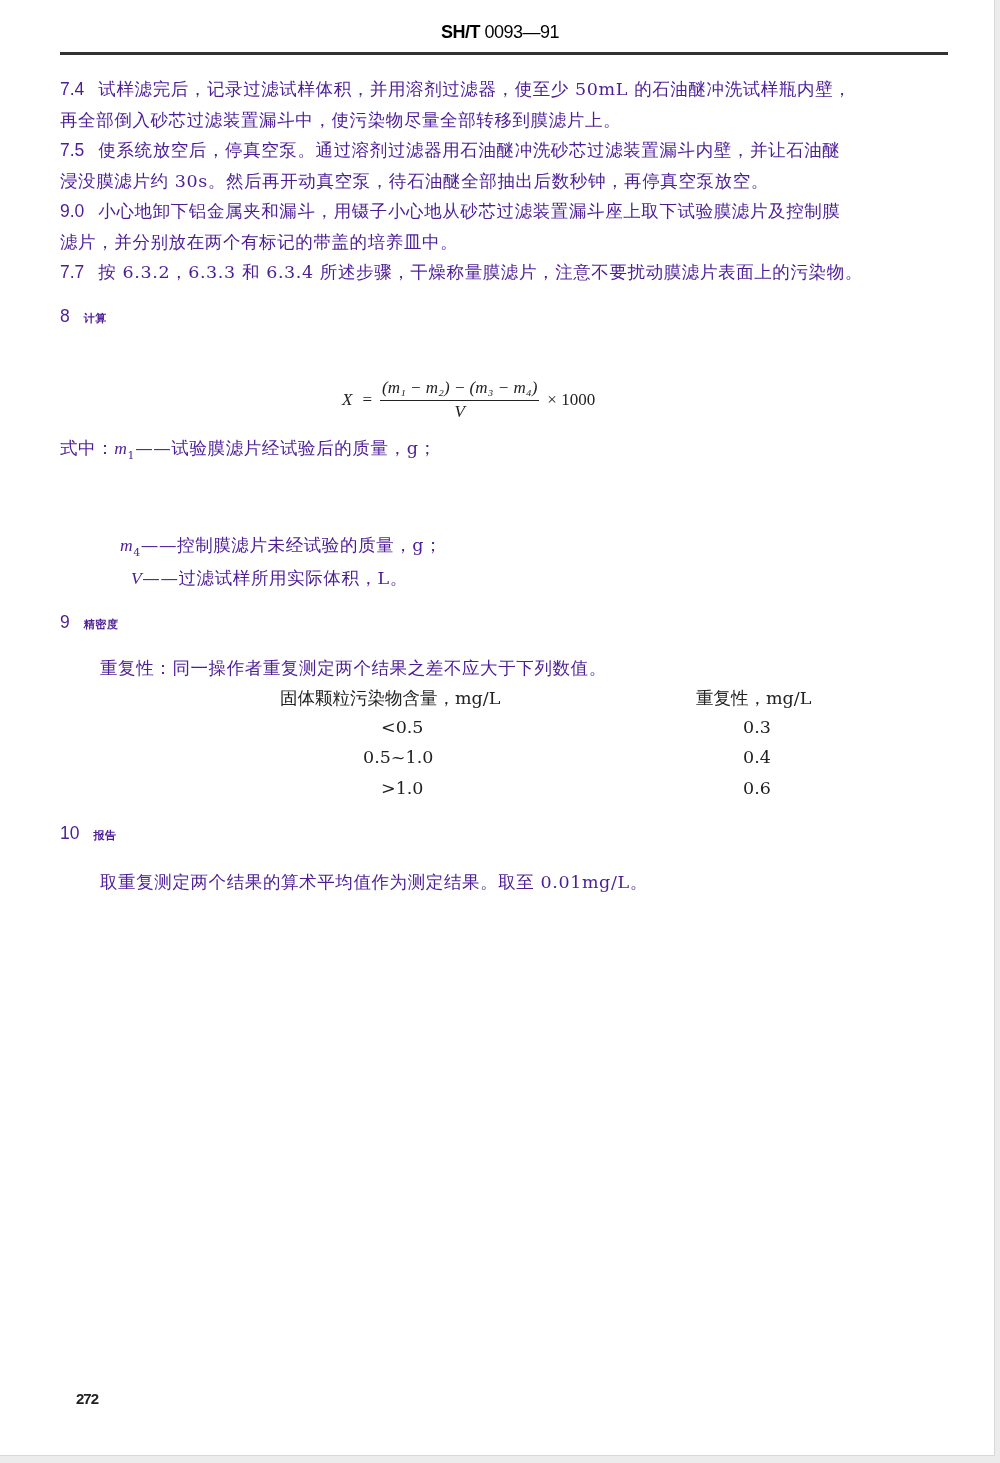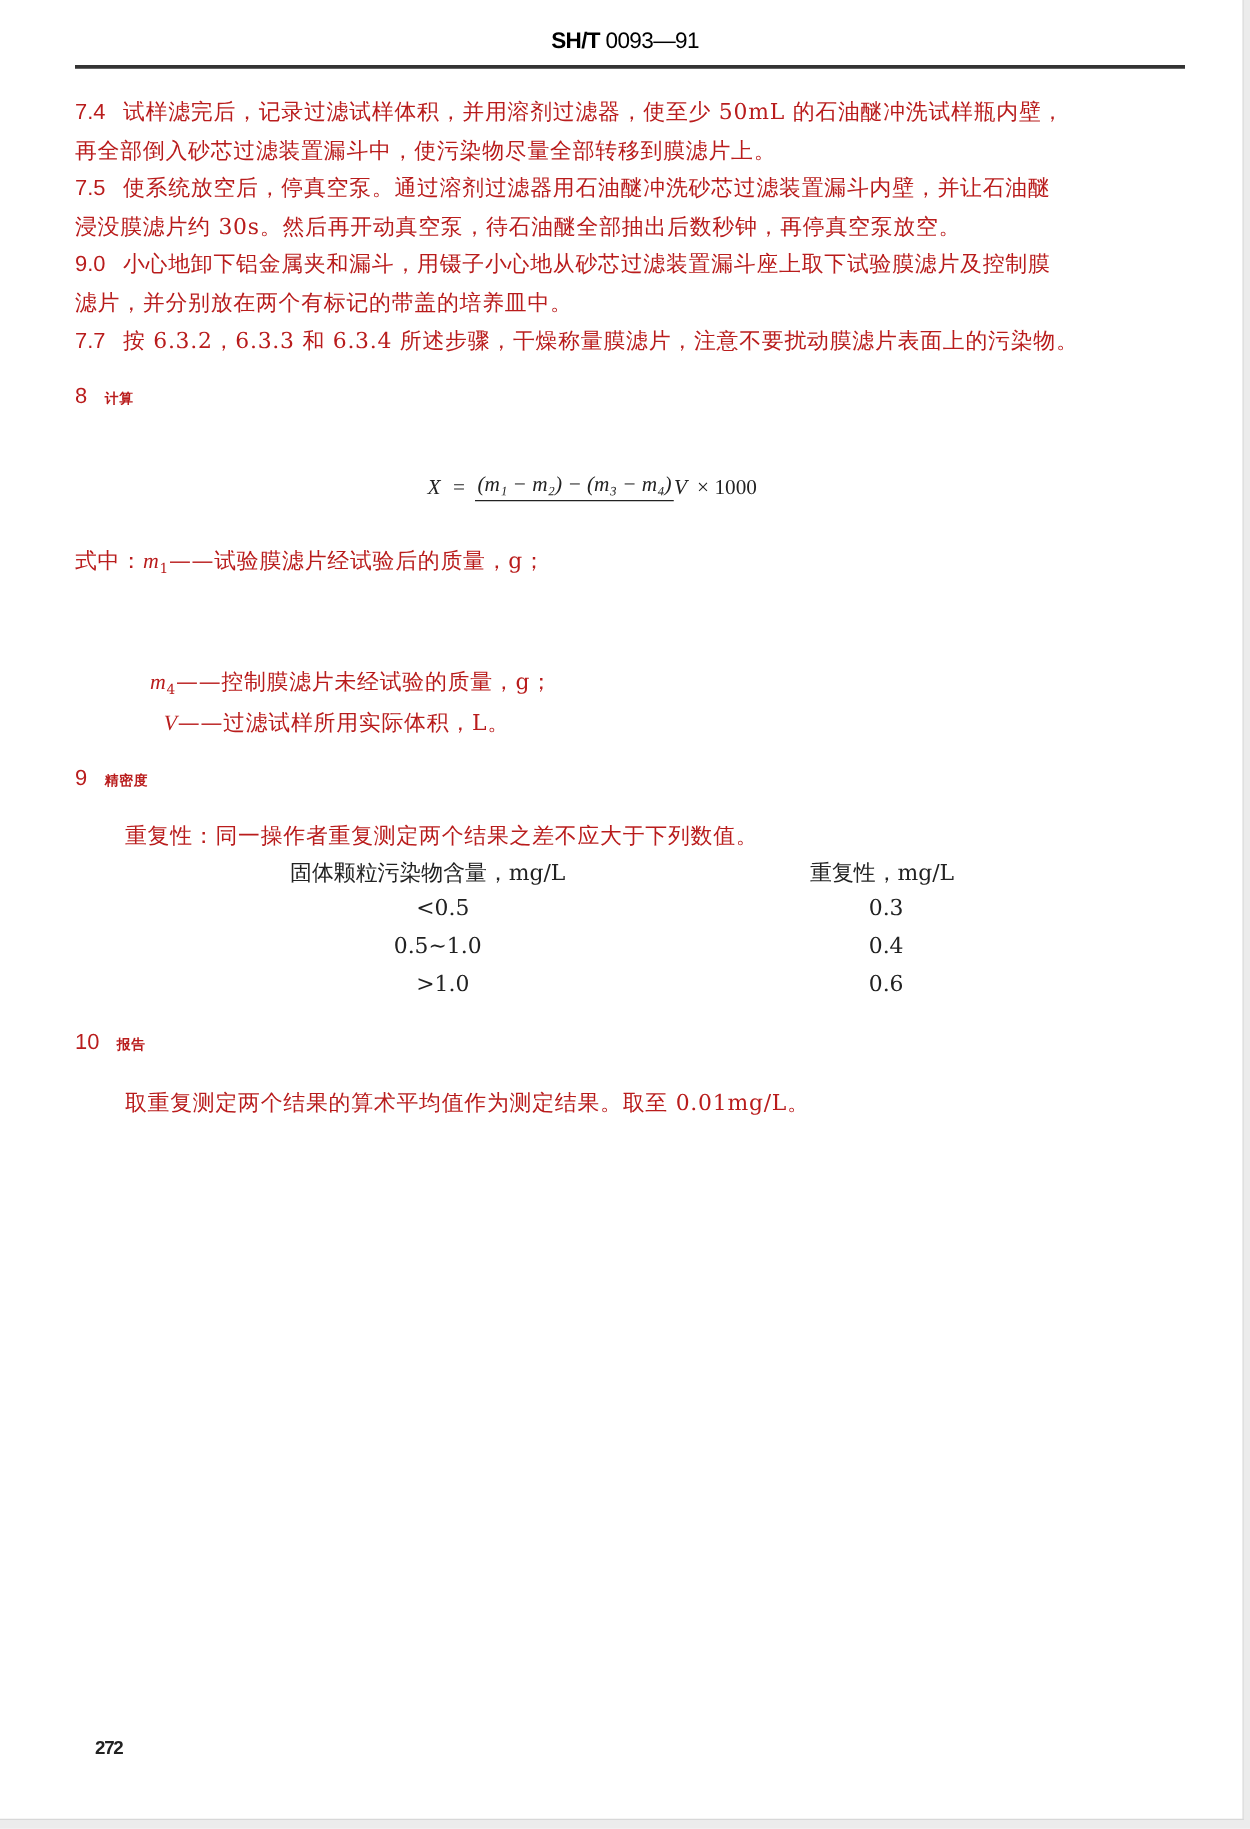--- a/index.html
+++ b/index.html
@@ -17,36 +17,36 @@
     .hdr {
       position: absolute; top: 22px; left: 0; width: 1000px; text-align: center;
       font-family: "Liberation Sans", sans-serif; font-size: 18px; font-weight: bold;
       letter-spacing: -0.5px; color: #000000;
     }
     .hdr .num { font-weight: normal; }
     .rule {
       position: absolute; left: 60px; top: 52px; width: 888px; height: 3px; background: #333;
     }
     .line {
-      position: absolute; left: 60px; font-size: 17.5px; white-space: nowrap; color: #b91c1c;
+      position: absolute; left: 60px; font-size: 17.5px; white-space: nowrap; color: #4c1d95;
       letter-spacing: 0.6px;
       text-align: center;
     }
     .secno { font-family: "Liberation Sans", sans-serif; margin-right: 14px; letter-spacing: 0; }
     .heading { font-weight: bold; font-family: "DejaVu Sans", sans-serif; font-size: 11px; margin-top: 40px; }
     .formula {
       position: absolute; left: 342px; top: 378px; font-size: 17px; display: flex; align-items: center;
       font-family: "Liberation Serif", serif;
     }
-    .frac { display: inline-flex; flex-direction: row; align-items: center; margin: 0 8px; }
+    .frac { display: inline-flex; flex-direction: column; align-items: center; margin: 0 8px; }
     .frac .num { border-bottom: 1.5px solid #222; padding: 0 2px 2px 2px; font-style: italic; }
     .frac .den { padding-top: 1px; font-style: italic; }
     .var { font-style: italic; font-family: "Liberation Serif", serif; }
     sub { font-size: 11px; }
-    .tbl { position: absolute; font-size: 17.5px; white-space: nowrap; }
+    .tbl { position: absolute; font-size: 17.5px; white-space: nowrap; margin-left: 48px; }
     .pageno {
       position: absolute; left: 76px; top: 1390px; font-family: "Liberation Sans", sans-serif;
       font-size: 15px; font-weight: bold; letter-spacing: -1px;
     }
   </style>
 </head>
 <body>
 
 <div class="page">
 

